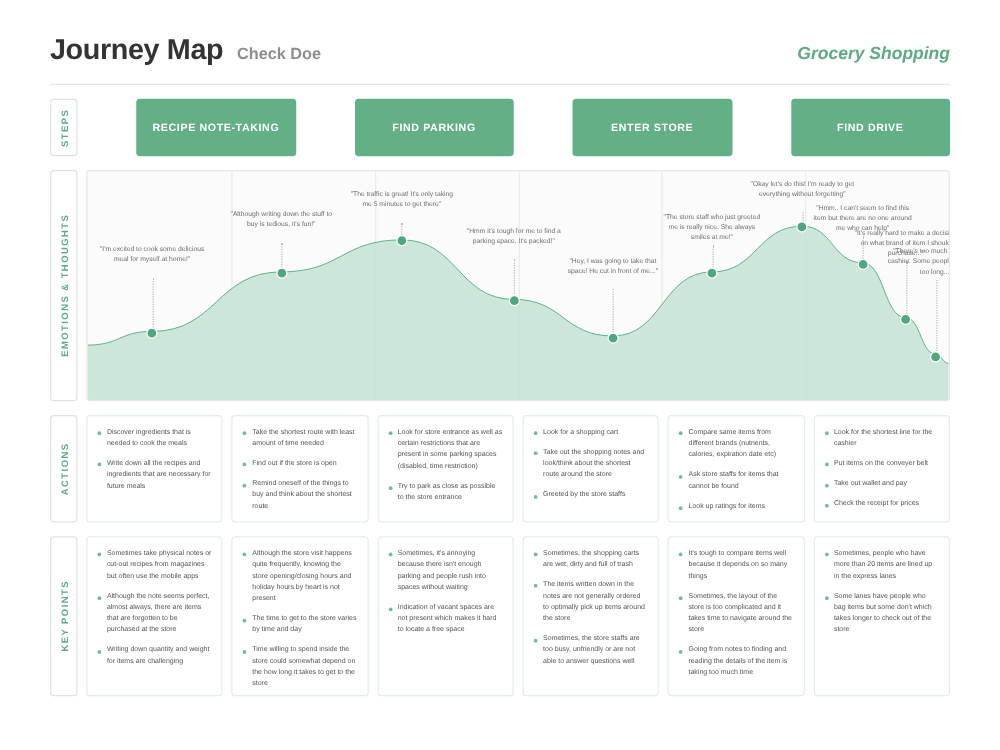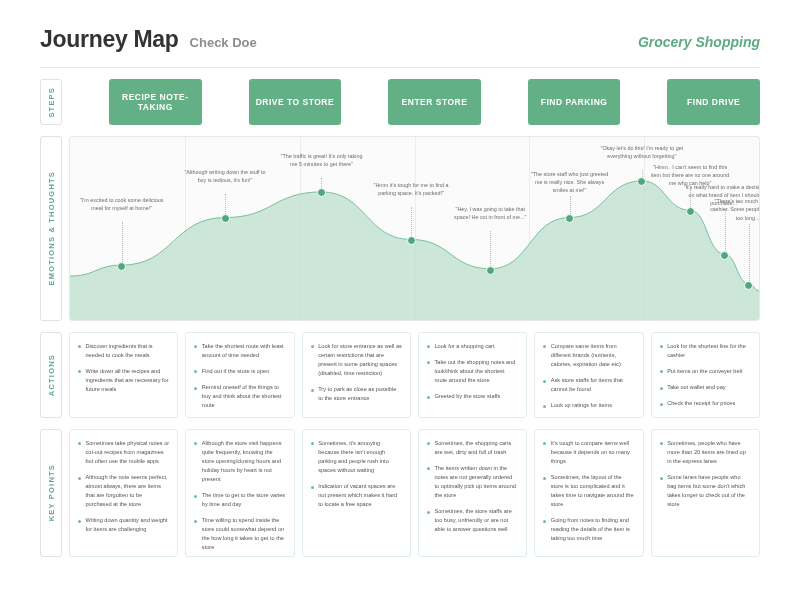--- a/index.html
+++ b/index.html
@@ -121,31 +121,26 @@
       <span>STEPS</span>
     </div>
     <div class="cols" id="steps-cols">
         <div class="col">
           <div class="step">
             <span>RECIPE NOTE-TAKING</span>
           </div>
         </div>
         <div class="col">
           <div class="step">
-            <span>DRIVE TO STORE</span>
+            <span>FIND PARKING</span>
           </div>
         </div>
         <div class="col">
           <div class="step">
             <span>ENTER STORE</span>
-          </div>
-        </div>
-        <div class="col">
-          <div class="step">
-            <span>FIND PARKING</span>
           </div>
         </div>
         <div class="col">
           <div class="step">
             <span>FIND DRIVE</span>
           </div>
         </div>
       </div>
   </div>
 

